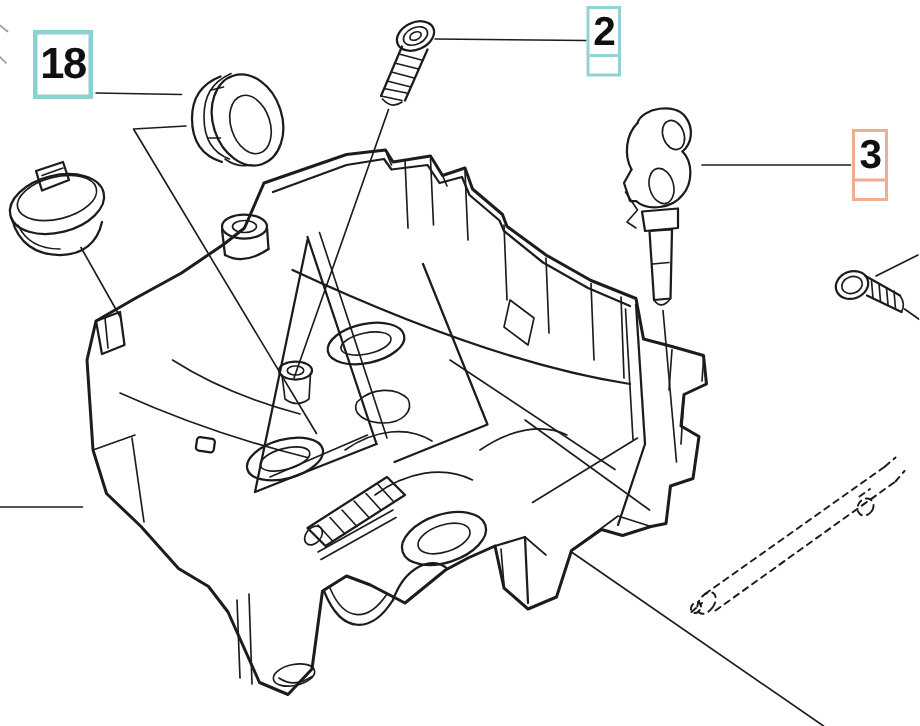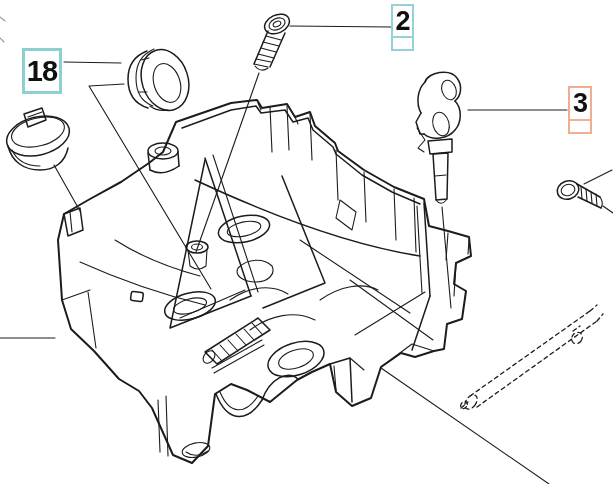--- a/index.html
+++ b/index.html
@@ -16,21 +16,21 @@
   .callout{
     position:absolute;display:flex;flex-direction:column;box-sizing:border-box;
     background:#ffffff;border:3px solid var(--cc,#8dd0d2);
     color:#101010;font-weight:700;cursor:pointer;
   }
   .callout .num{
     flex:0 0 auto;display:flex;align-items:center;justify-content:center;
     font-size:27px;line-height:1;letter-spacing:-1px;
   }
   .callout .sub{flex:1 1 auto;border-top:2px solid var(--cc,#8dd0d2);}
-  #callout-18{left:22px;top:48px;width:40px;height:46px;}
+  #callout-18{left:22px;top:20px;width:40px;height:46px;}
   #callout-18 .num{flex:1 1 auto;font-size:29px;}
   #callout-2{left:391px;top:4px;width:23px;height:47px;border-width:2px;}
   #callout-2 .num{height:30px;}
   #callout-3{left:568px;top:86px;width:24px;height:48px;border-width:2px;}
   #callout-3 .num{height:31px;}
 </style>
 </head>
 <body>
 
 <div class="stage">

